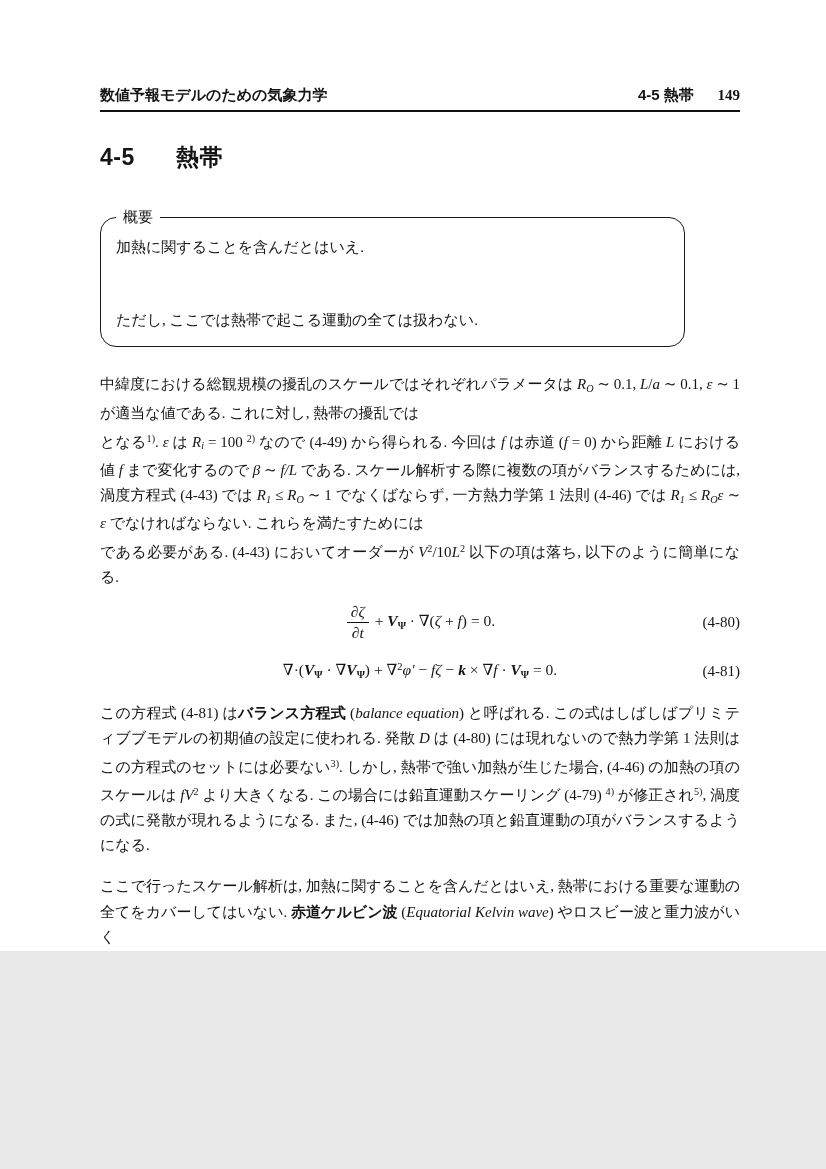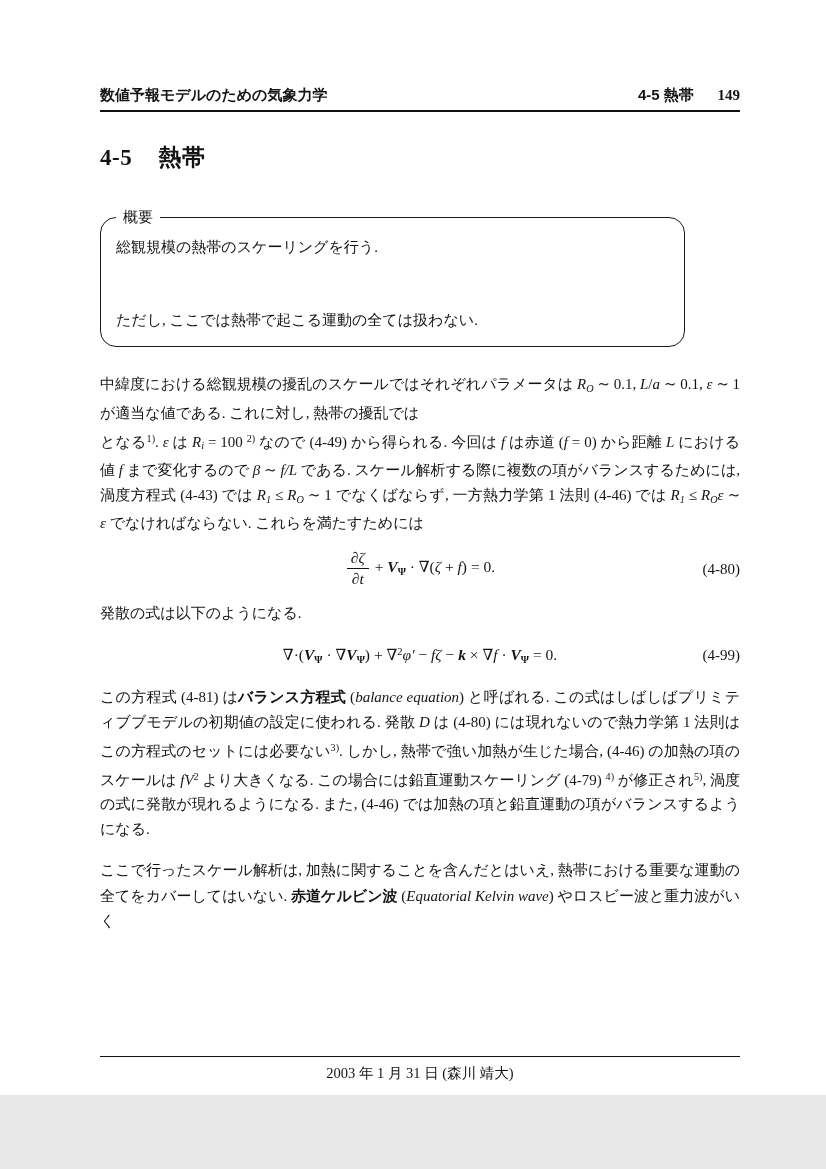--- a/index.html
+++ b/index.html
@@ -1,19 +1,19 @@
 <!DOCTYPE html>
 <html><head>
 <meta charset="utf-8">
 <style>
   html, body { margin: 0; padding: 0; background: #e8e8e8; }
   .page {
     position: relative;
     width: 826px;
-    height: 1095px;
+    height: 951px;
     margin: 0 auto;
     background: #ffffff;
     color: #141414;
     font-family: "Liberation Serif", "DejaVu Serif", serif;
     overflow: hidden;
   }
   .content { padding: 86px 86px 0 100px; }
 
   
   .page-header {
@@ -29,21 +29,21 @@
   .header-section { font-family: "Liberation Sans", "DejaVu Sans", sans-serif; }
   .header-page { margin-left: 20px; font-family: "Liberation Serif", serif; }
 
   
   .section-title {
     margin: 30px 0 0 0;
     font-size: 23px;
     font-weight: 700;
     letter-spacing: 0.5px;
   }
-  .section-title .sec-no { font-family: Liberation Serif, serif; margin-right: 20px; }
+  .section-title .sec-no { font-family: Liberation Sans, sans-serif; margin-right: 35px; }
   .section-title .sec-name { font-family: "Liberation Sans", "DejaVu Sans", sans-serif; }
 
   
   .overview-box {
     position: relative;
     margin-top: 44px;
     margin-right: 55px;
     border: 1.6px solid #1a1a1a;
     border-radius: 16px;
     padding: 17px 16px 13px 15px;
@@ -128,42 +128,42 @@
       </span>
     </header>
 
     <h1 class="section-title">
       <span class="sec-no">4-5</span>
       <span class="sec-name">熱帯</span>
     </h1>
 
     <div class="overview-box">
       <span class="box-label">概要</span>
-      <p><span class="seg-t">総観規模の熱帯のスケーリングを行う.</span></p>
+      <p><span class="seg-t">加熱に関することを含んだとはいえ.</span></p>
       <p><span class="seg-t">ただし, ここでは熱帯で起こる運動の全ては扱わない.</span></p>
     </div>
 
     <div class="body-text">
       <p class="body-par"><span class="seg-t">中緯度における総観規模の擾乱のスケールではそれぞれパラメータは </span><span class="seg-i">R</span><span class="seg-sub">O</span><span class="seg-r"> ∼ 0.1, </span><span class="seg-i">L</span><span class="seg-r">/</span><span class="seg-i">a</span><span class="seg-r"> ∼ 0.1, </span><span class="seg-i">ε</span><span class="seg-r"> ∼ 1</span><span class="seg-t"> が適当な値である. これに対し, 熱帯の擾乱では</span></p>
 
 
       <p class="body-par"><span class="seg-t">となる</span><span class="seg-sup">1)</span><span class="seg-t">. </span><span class="seg-i">ε</span><span class="seg-t"> は </span><span class="seg-i">R</span><span class="seg-sub">i</span><span class="seg-r"> = 100 </span><span class="seg-sup">2)</span><span class="seg-t"> なので (4-49) から得られる. 今回は </span><span class="seg-i">f</span><span class="seg-t"> は赤道 (</span><span class="seg-i">f</span><span class="seg-r"> = 0</span><span class="seg-t">) から距離 </span><span class="seg-i">L</span><span class="seg-t"> における値 </span><span class="seg-i">f</span><span class="seg-t"> まで変化するので </span><span class="seg-i">β</span><span class="seg-r"> ∼ </span><span class="seg-i">f/L</span><span class="seg-t"> である. スケール解析する際に複数の項がバランスするためには, 渦度方程式 (4-43) では </span><span class="seg-i">R</span><span class="seg-sub">1</span><span class="seg-r"> ≤ </span><span class="seg-i">R</span><span class="seg-sub">O</span><span class="seg-r"> ∼ 1</span><span class="seg-t"> でなくばならず, 一方熱力学第 1 法則 (4-46) では </span><span class="seg-i">R</span><span class="seg-sub">1</span><span class="seg-r"> ≤ </span><span class="seg-i">R</span><span class="seg-sub">O</span><span class="seg-i">ε</span><span class="seg-r"> ∼ </span><span class="seg-i">ε</span><span class="seg-t"> でなければならない. これらを満たすためには</span></p>
 
 
+      <p class="body-par"><span class="seg-t">である必要がある. (4-43) においてオーダーが </span><span class="seg-i">V</span><span class="seg-sup">2</span><span class="seg-r">/10</span><span class="seg-i">L</span><span class="seg-sup">2</span><span class="seg-t"> 以下の項は落ち, 以下のように簡単になる.</span></p>
 
       <div class="equation">
         <span class="eq-body"><span class="frac"><span class="fnum">∂ζ</span><span class="fden">∂t</span></span><span class="seg-r"> + </span><span class="seg-bi">V</span><span class="seg-bsub">Ψ</span><span class="seg-r"> · ∇(</span><span class="seg-i">ζ</span><span class="seg-r"> + </span><span class="seg-i">f</span><span class="seg-r">) = 0.</span></span>
         <span class="eq-number">(4-80)</span>
       </div>
 
-      <p class="body-par"><span class="seg-t">発散の式は以下のようになる.</span></p>
 
       <div class="equation">
         <span class="eq-body"><span class="seg-r">∇·(</span><span class="seg-bi">V</span><span class="seg-bsub">Ψ</span><span class="seg-r"> · ∇</span><span class="seg-bi">V</span><span class="seg-bsub">Ψ</span><span class="seg-r">) + ∇</span><span class="seg-sup">2</span><span class="seg-i">φ′</span><span class="seg-r"> − </span><span class="seg-i">fζ</span><span class="seg-r"> − </span><span class="seg-bi">k</span><span class="seg-r"> × ∇</span><span class="seg-i">f</span><span class="seg-r"> · </span><span class="seg-bi">V</span><span class="seg-bsub">Ψ</span><span class="seg-r"> = 0.</span></span>
-        <span class="eq-number">(4-99)</span>
+        <span class="eq-number">(4-81)</span>
       </div>
 
       <p class="body-par"><span class="seg-t">この方程式 (4-81) は</span><span class="seg-b">バランス方程式</span><span class="seg-t"> (</span><span class="seg-i">balance equation</span><span class="seg-t">) と呼ばれる. この式はしばしばプリミティブブモデルの初期値の設定に使われる. 発散 </span><span class="seg-i">D</span><span class="seg-t"> は (4-80) には現れないので熱力学第 1 法則はこの方程式のセットには必要ない</span><span class="seg-sup">3)</span><span class="seg-t">. しかし, 熱帯で強い加熱が生じた場合, (4-46) の加熱の項のスケールは </span><span class="seg-i">fV</span><span class="seg-sup">2</span><span class="seg-t"> より大きくなる. この場合には鉛直運動スケーリング (4-79) </span><span class="seg-sup">4)</span><span class="seg-t"> が修正され</span><span class="seg-sup">5)</span><span class="seg-t">, 渦度の式に発散が現れるようになる. また, (4-46) では加熱の項と鉛直運動の項がバランスするようになる.</span></p>
       <p class="body-par spaced"><span class="seg-t">ここで行ったスケール解析は, 加熱に関することを含んだとはいえ, 熱帯における重要な運動の全てをカバーしてはいない. </span><span class="seg-b">赤道ケルビン波</span><span class="seg-t"> (</span><span class="seg-i">Equatorial Kelvin wave</span><span class="seg-t">) やロスビー波と重力波がいく</span></p>
     </div>
 
   </div>
 
   <footer class="page-footer">
     <span>2003 年 1 月 31 日 (森川 靖大)</span>

